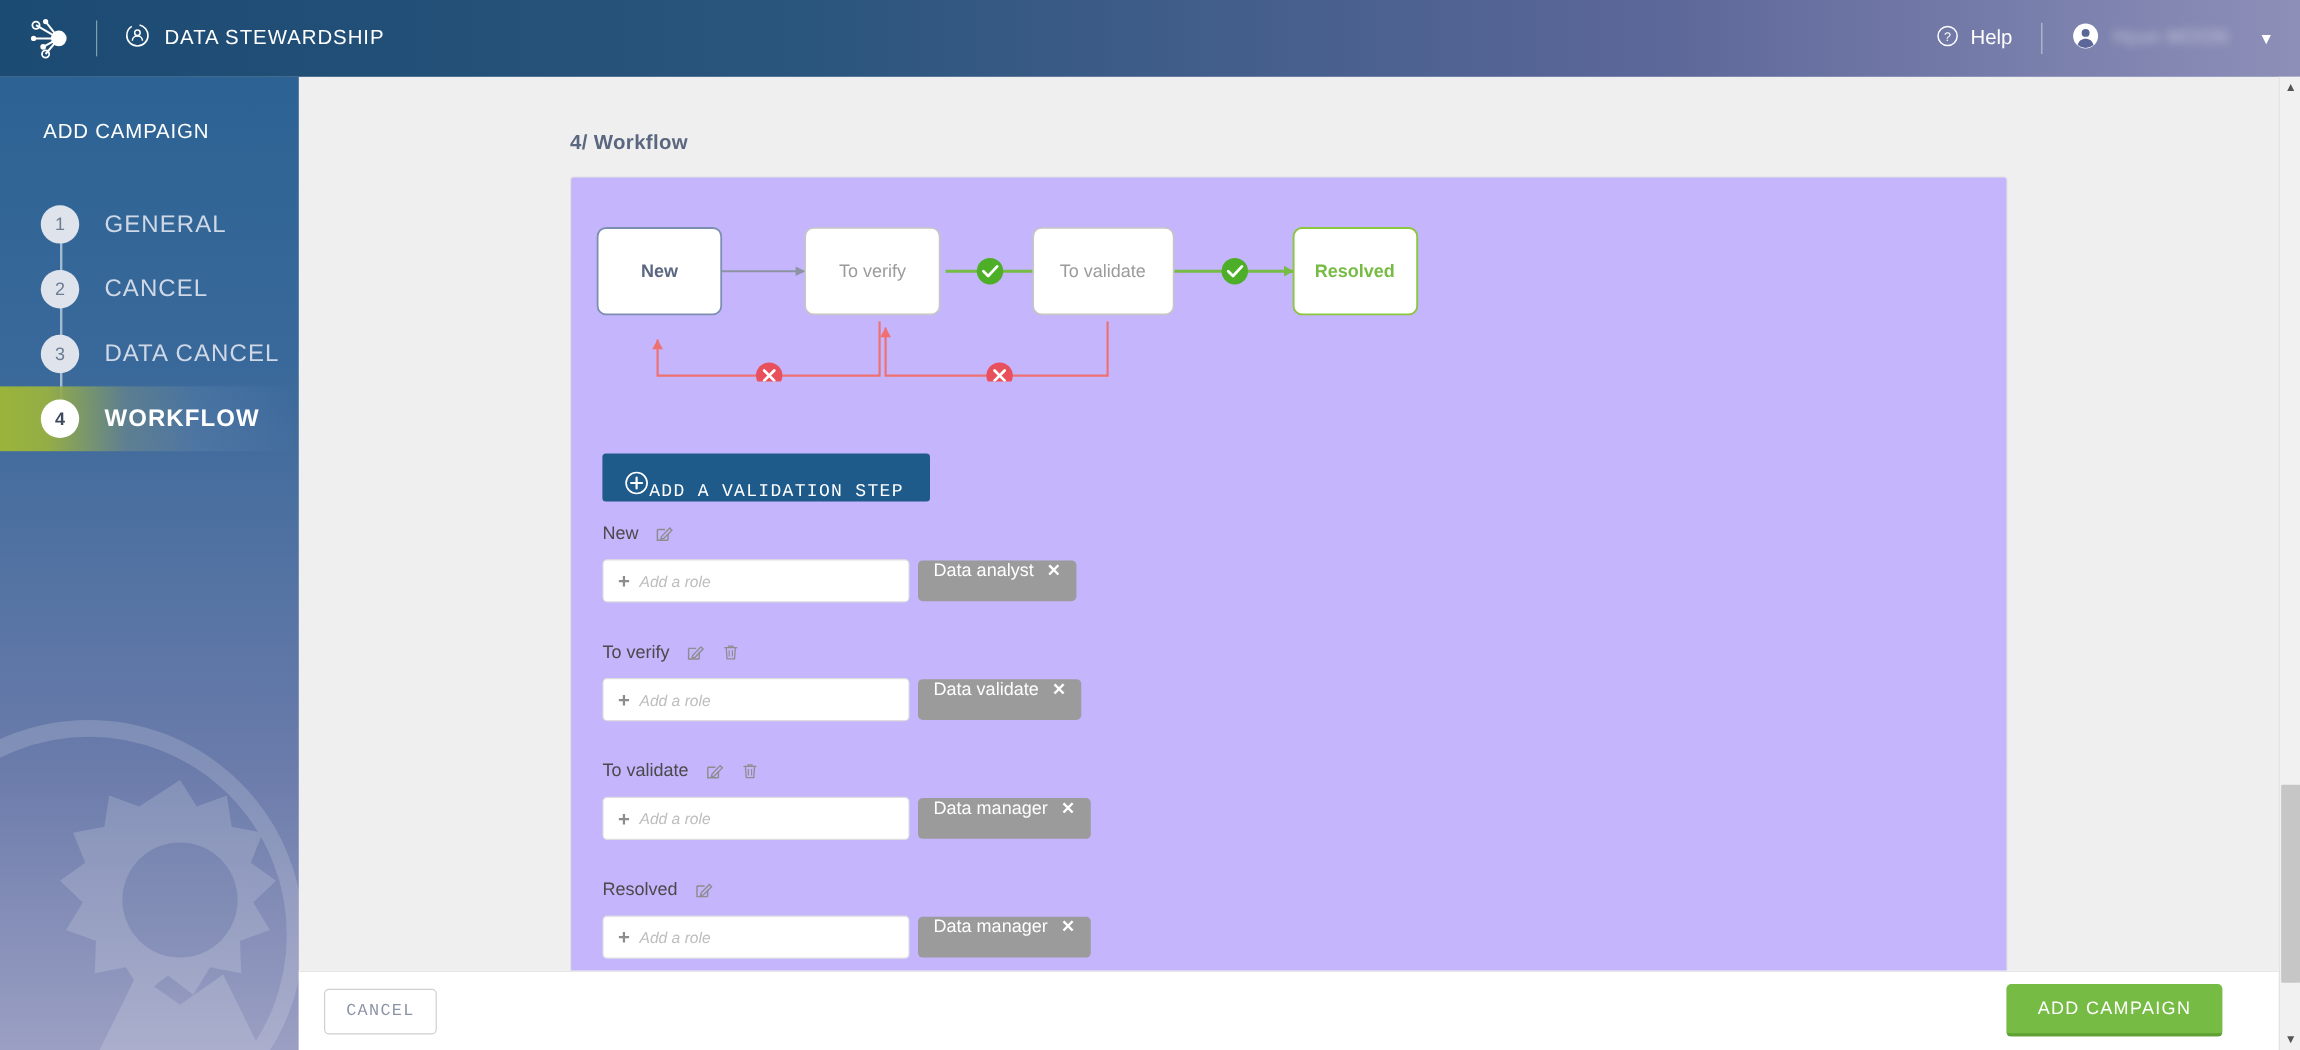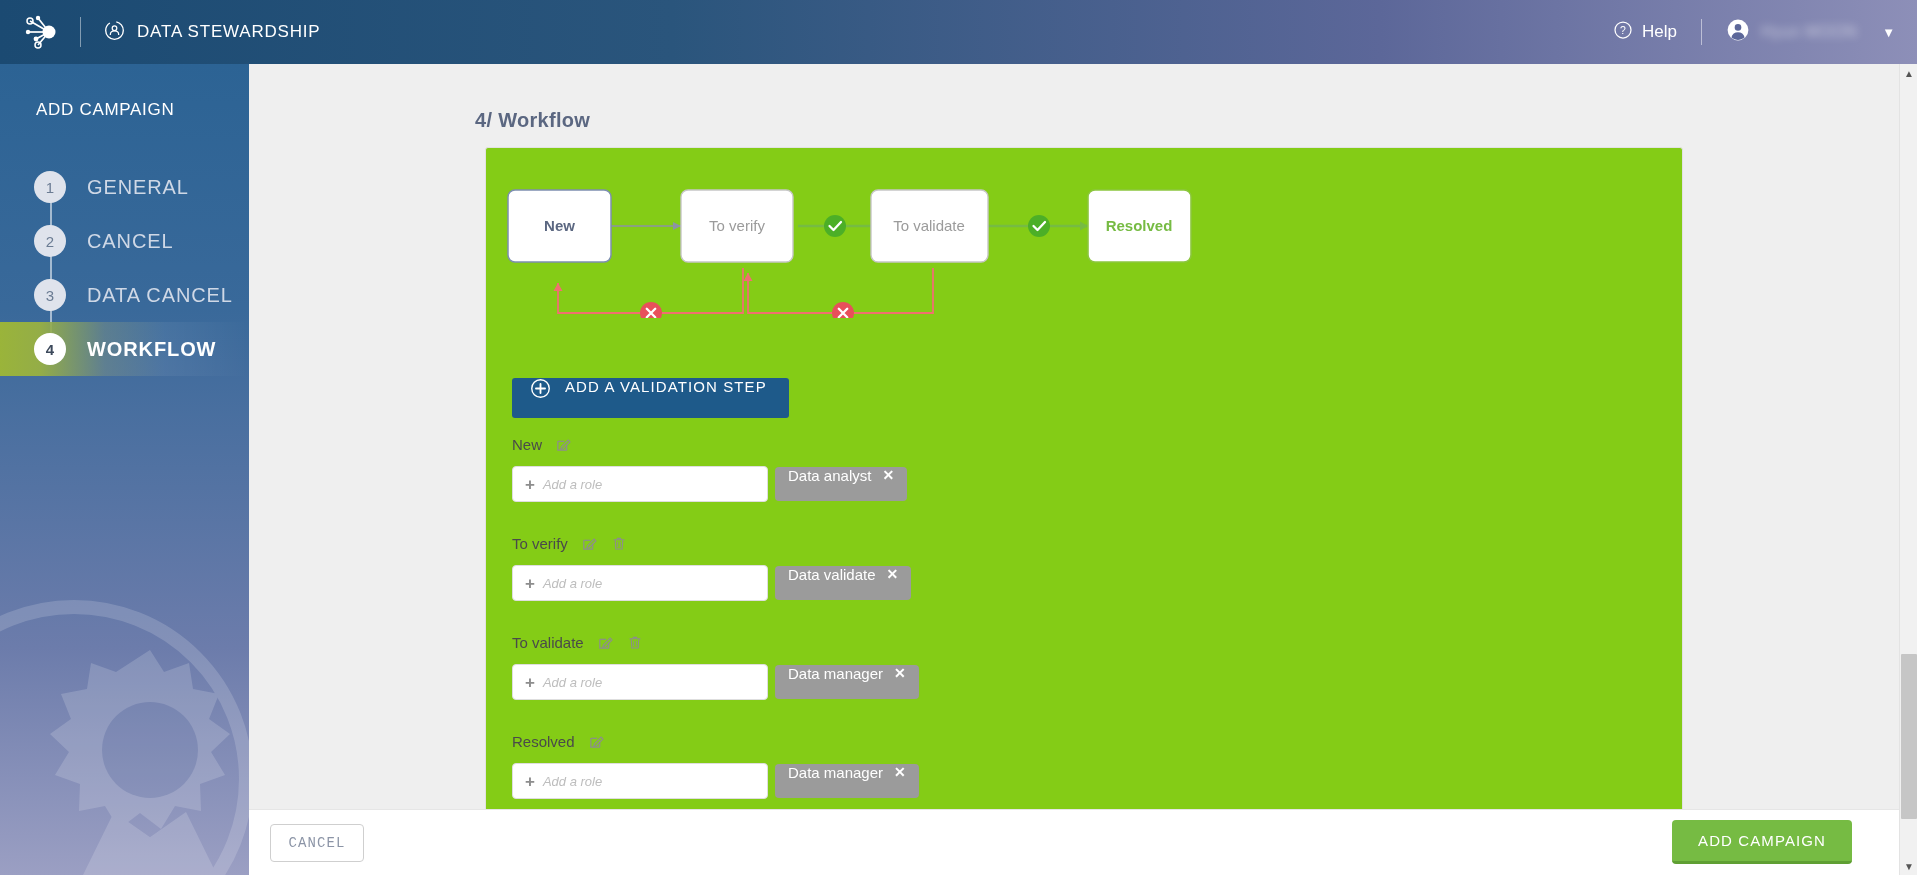--- a/index.html
+++ b/index.html
@@ -90,43 +90,43 @@
 
   
   .main {
     position:absolute; top:64px; left:249px;
     width: 1668px; height: 745px;
     background: #efefef;
     overflow: hidden;
   }
   .page-title {
     position:absolute; top: 45px; left: 226px;
-    font-size: 20px; font-weight: 700; color: #5b6781;
+    font-size: 17px; font-weight: 700; color: #5b6781;
     letter-spacing: 0.3px;
   }
   .card {
-    position:absolute; top: 83px; left: 236px;
+    position:absolute; top: 83px; left: 226px;
     width: 1198px; height: 670px;
-    background: #84cc16;
+    background: #c4b5fd;
     border: 1px solid #e2e2e2;
     border-radius: 3px;
   }
 
   
   .diagram { position:absolute; top: 20px; left: 12px; width: 700px; height: 150px; }
 
   
   .add-step-btn {
     position:absolute; top: 230px; left: 26px;
     height: 40px;
     background: #1e5a8a;
     border: none; border-radius: 3px;
     color:#ffffff; font-size: 15px; letter-spacing: 1.1px;
-    font-family:Liberation Sans, sans-serif;
-    display:flex; align-items:flex-start; gap:14px;
+    font-family:Liberation Mono, monospace;
+    display:flex; align-items:flex-end; gap:0;
     padding: 0 22px 0 18px;
     cursor: pointer;
   }
 
   
   .rows { position:absolute; top: 285px; left: 26px; width: 1100px; }
   .role-row { margin-bottom: 30px; }
   .role-head {
     display:flex; align-items:center; gap: 13px;
     height: 22px; margin-bottom: 11px;

